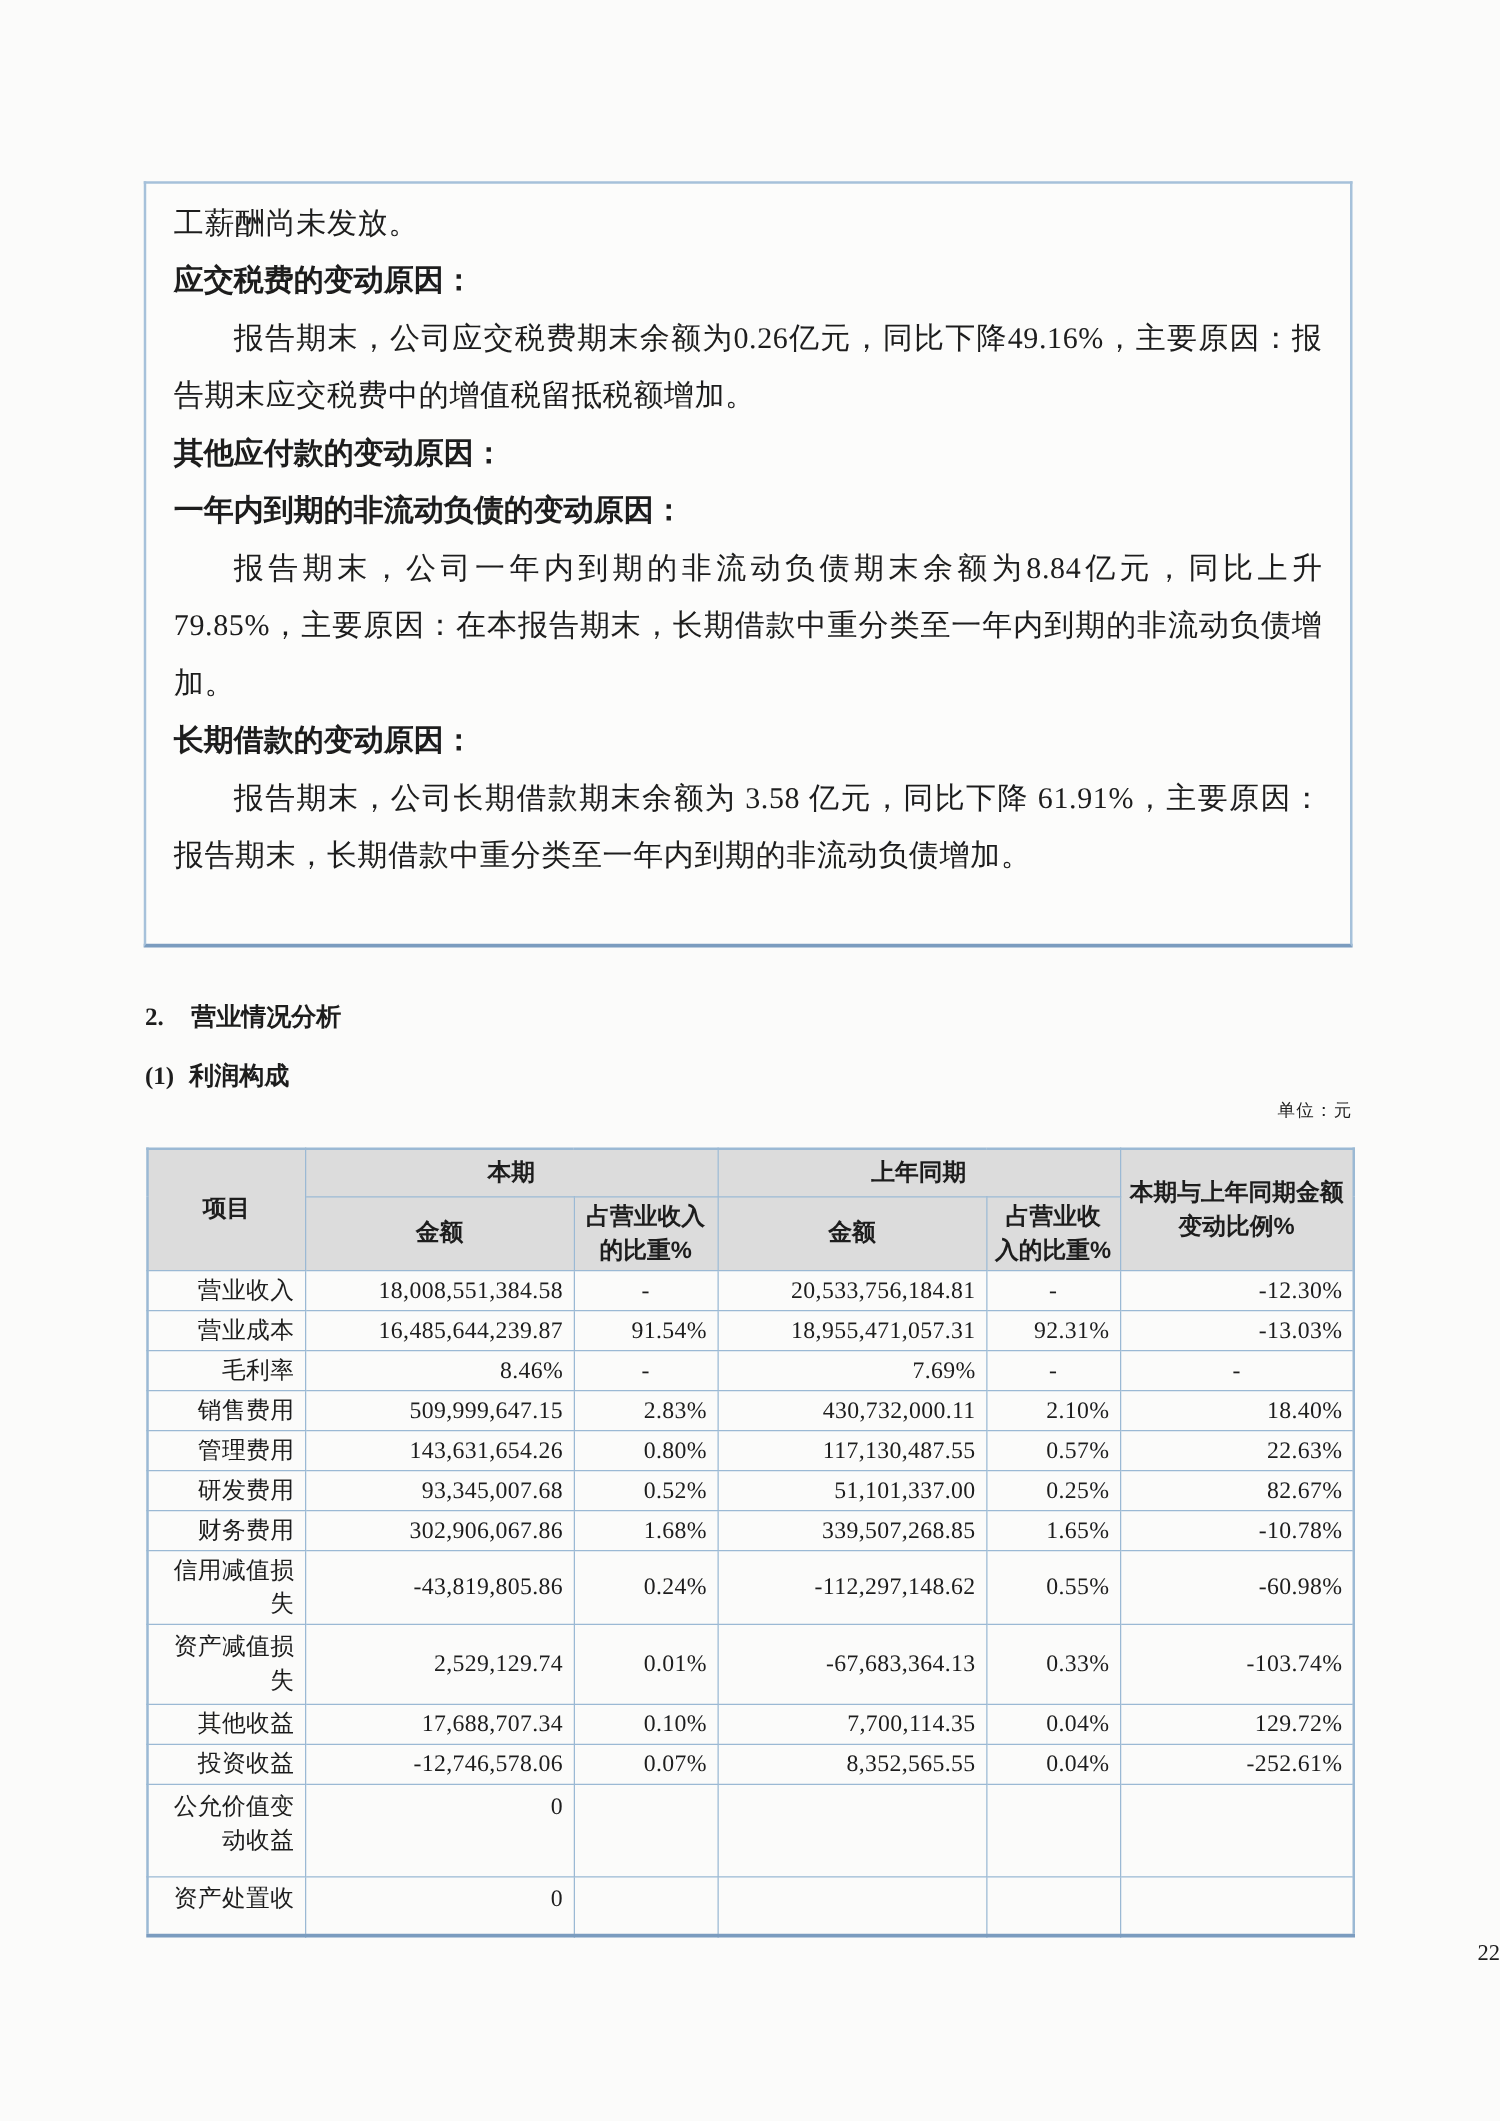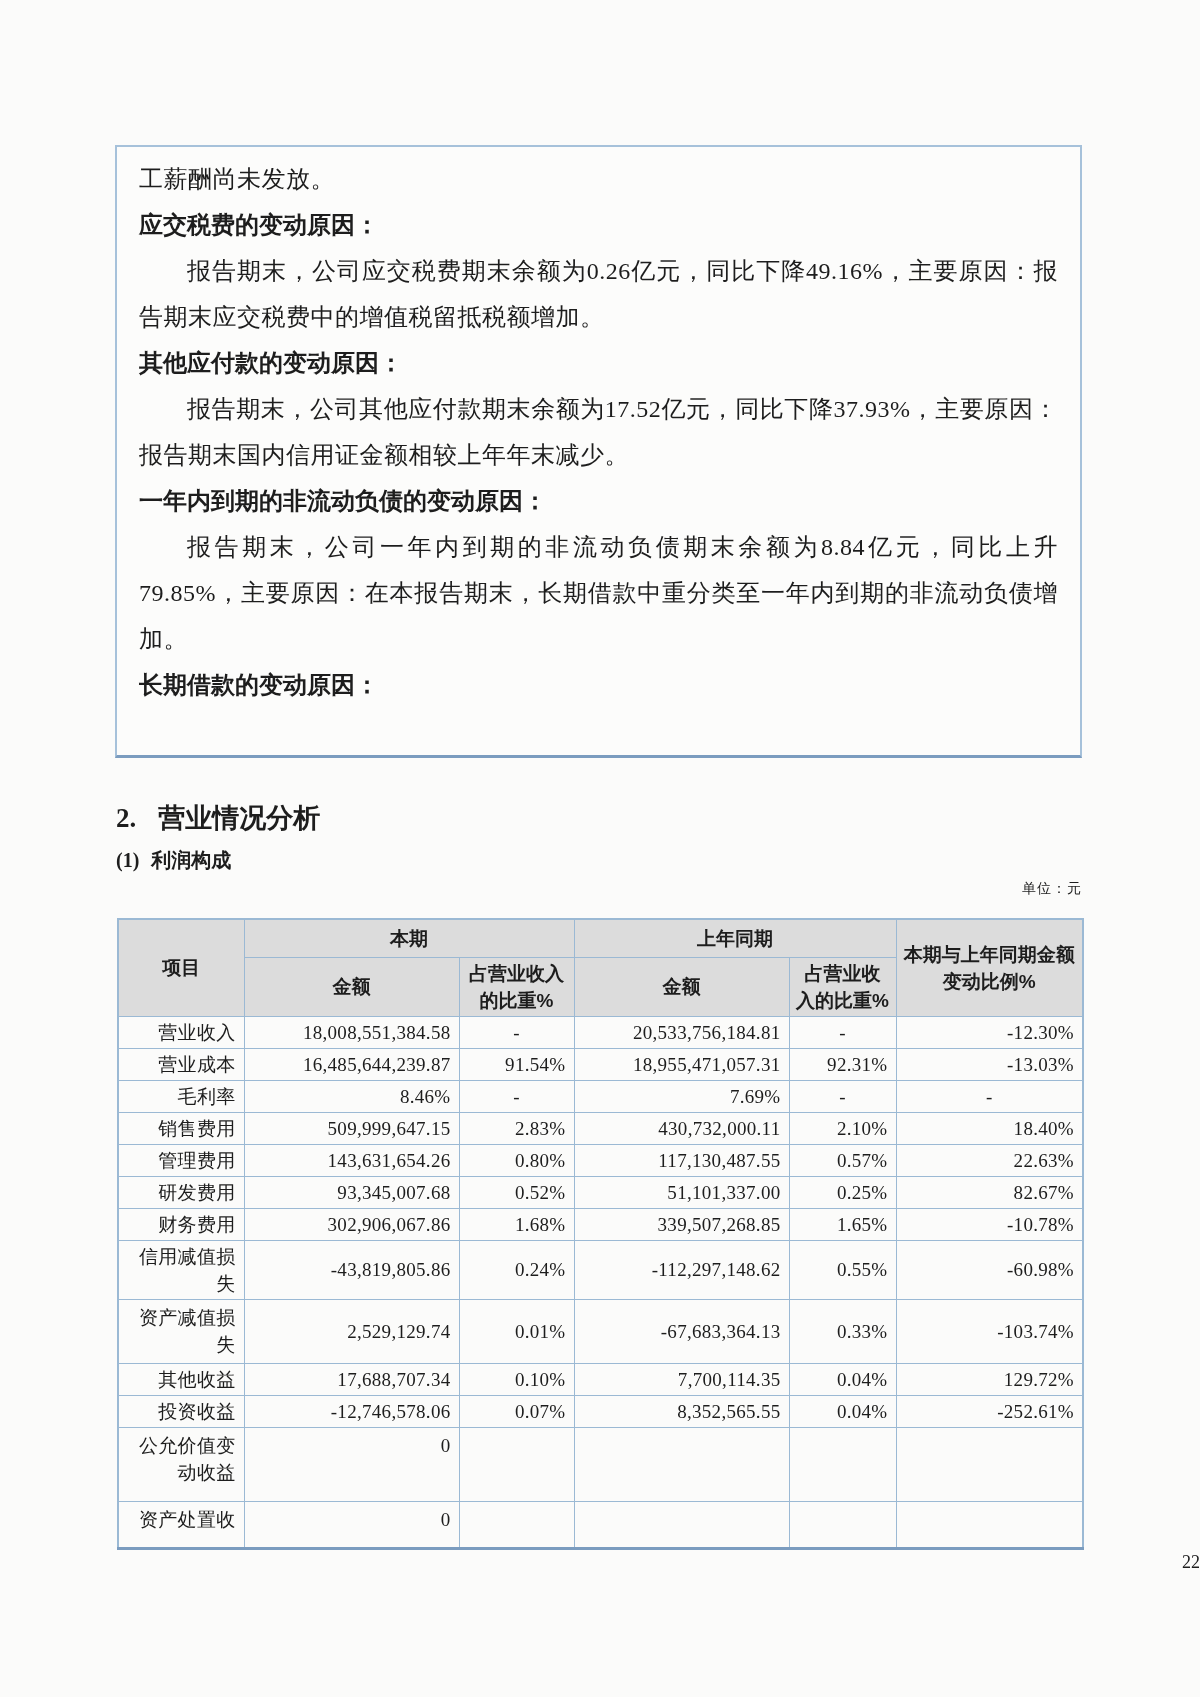--- a/index.html
+++ b/index.html
@@ -32,21 +32,21 @@
   }
   .callout p.bold{
     font-weight:bold;
     font-family:"Liberation Sans","DejaVu Sans",sans-serif;
     letter-spacing:0;
   }
   .callout p.indent{text-indent:2em;}
   
   .h2{
     position:absolute;left:116px;top:800px;
-    font-size:27px;font-weight:bold;
+    font-size:20px;font-weight:bold;
     font-family:"Liberation Sans","DejaVu Sans",sans-serif;
   }
   .h2 .num{display:inline-block;margin-right:22px;font-family:"Liberation Serif","DejaVu Serif",serif;font-weight:bold;}
   .h3{
     position:absolute;left:116px;top:847px;
     font-size:20px;font-weight:bold;
     font-family:"Liberation Sans","DejaVu Sans",sans-serif;
   }
   .h3 .num{display:inline-block;margin-right:12px;font-family:"Liberation Serif","DejaVu Serif",serif;font-weight:bold;}
   .unit{
@@ -98,24 +98,24 @@
 <body>
 
 <div class="page">
 
   <div class="callout" id="callout-box">
 
   <p class="">工薪酬尚未发放。</p>
       <p class="bold ">应交税费的变动原因：</p>
       <p class="indent">报告期末，公司应交税费期末余额为0.26亿元，同比下降49.16%，主要原因：报告期末应交税费中的增值税留抵税额增加。</p>
       <p class="bold ">其他应付款的变动原因：</p>
-      <p class="indent">报告期末，公司其他应付款期末余额为17.52亿元，同比下降37.93%，主要原因：报告期末国内信用证金额相较上年年末减少。</p>
       <p class="bold ">一年内到期的非流动负债的变动原因：</p>
       <p class="indent">报告期末，公司一年内到期的非流动负债期末余额为8.84亿元，同比上升79.85%，主要原因：在本报告期末，长期借款中重分类至一年内到期的非流动负债增加。</p>
       <p class="bold ">长期借款的变动原因：</p>
+      <p class="indent">报告期末，公司长期借款期末余额为 3.58 亿元，同比下降 61.91%，主要原因：报告期末，长期借款中重分类至一年内到期的非流动负债增加。</p>
     </div>
 
   <div class="h2">
     <span class="num">2.</span><span>营业情况分析</span>
   </div>
 
   <div class="h3">
     <span class="num">(1)</span><span>利润构成</span>
   </div>
 

